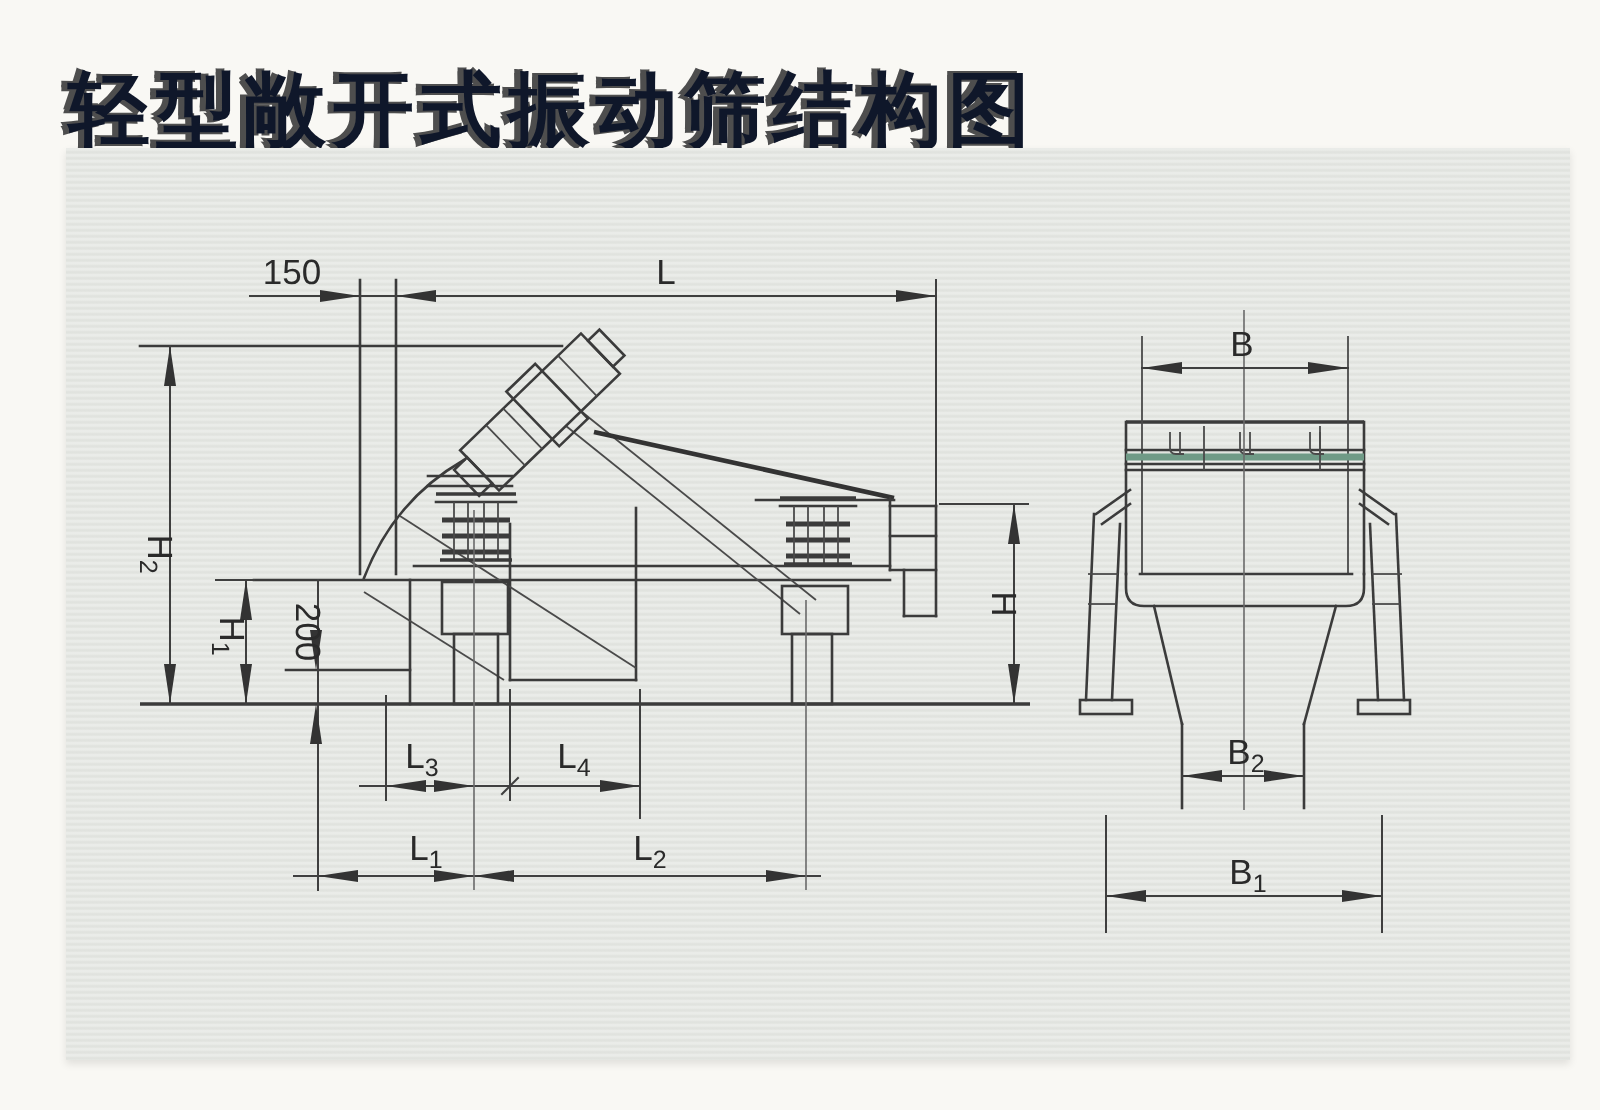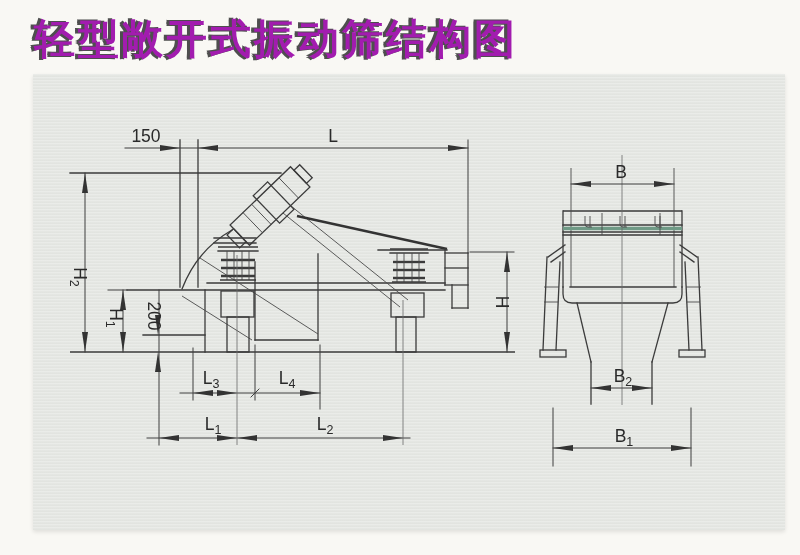--- a/index.html
+++ b/index.html
@@ -30,21 +30,21 @@
   .fine{stroke:#4a4a4a;stroke-width:.9;fill:none;}
   .cl{stroke:#6a6a6a;stroke-width:.8;fill:none;}
   .d{stroke:#3f3f3f;stroke-width:1;fill:none;stroke-linecap:square;}
   .ah{fill:#333;stroke:none;}
   text.lbl{font-family:"Liberation Sans",sans-serif;font-size:17.5px;fill:#2a2a2a;}
   text.lbl .sub,tspan.sub{font-size:12.5px;}
 </style>
 </head>
 <body>
 
-<div class="page-title" style="color: #a21caf; --sc: #4e4e4e;">轻型敞开式振动筛结构图</div>
+<div class="page-title" style="color: #0f172a; margin-top: 16px; --sc: #4e4e4e;">轻型敞开式振动筛结构图</div>
 
 <div class="panel"></div>
 
 <svg width="800" height="555" viewBox="0 0 800 555">
 
   <g>
 
     <line class="s2" x1="70" y1="352" x2="515" y2="352"></line>
 
     <line class="s" x1="70" y1="173" x2="281" y2="173"></line>

